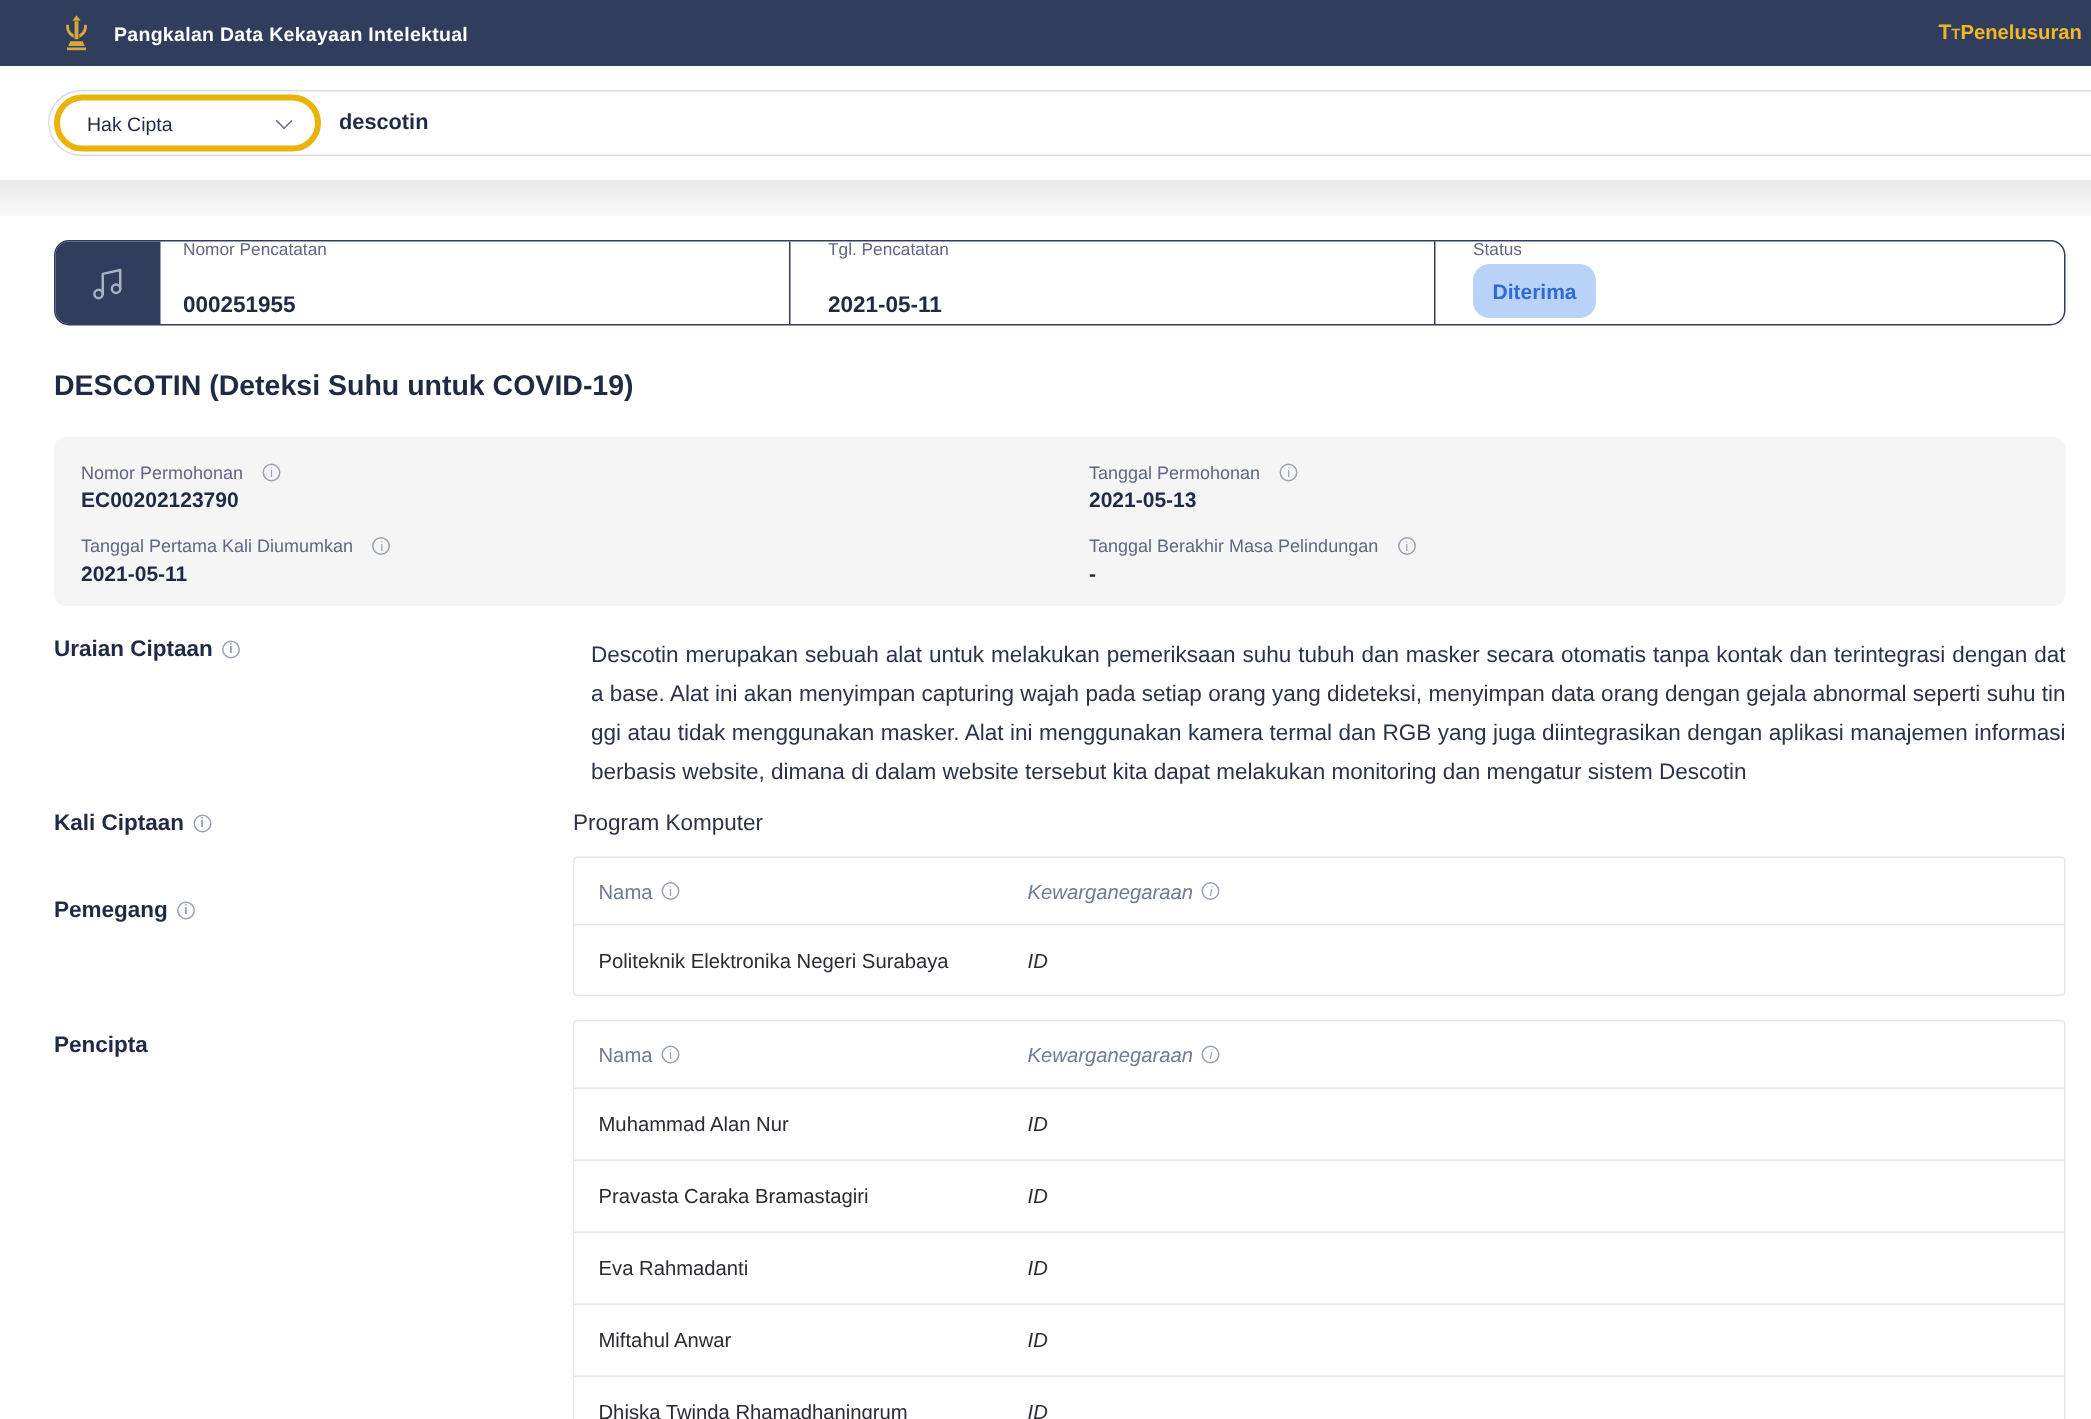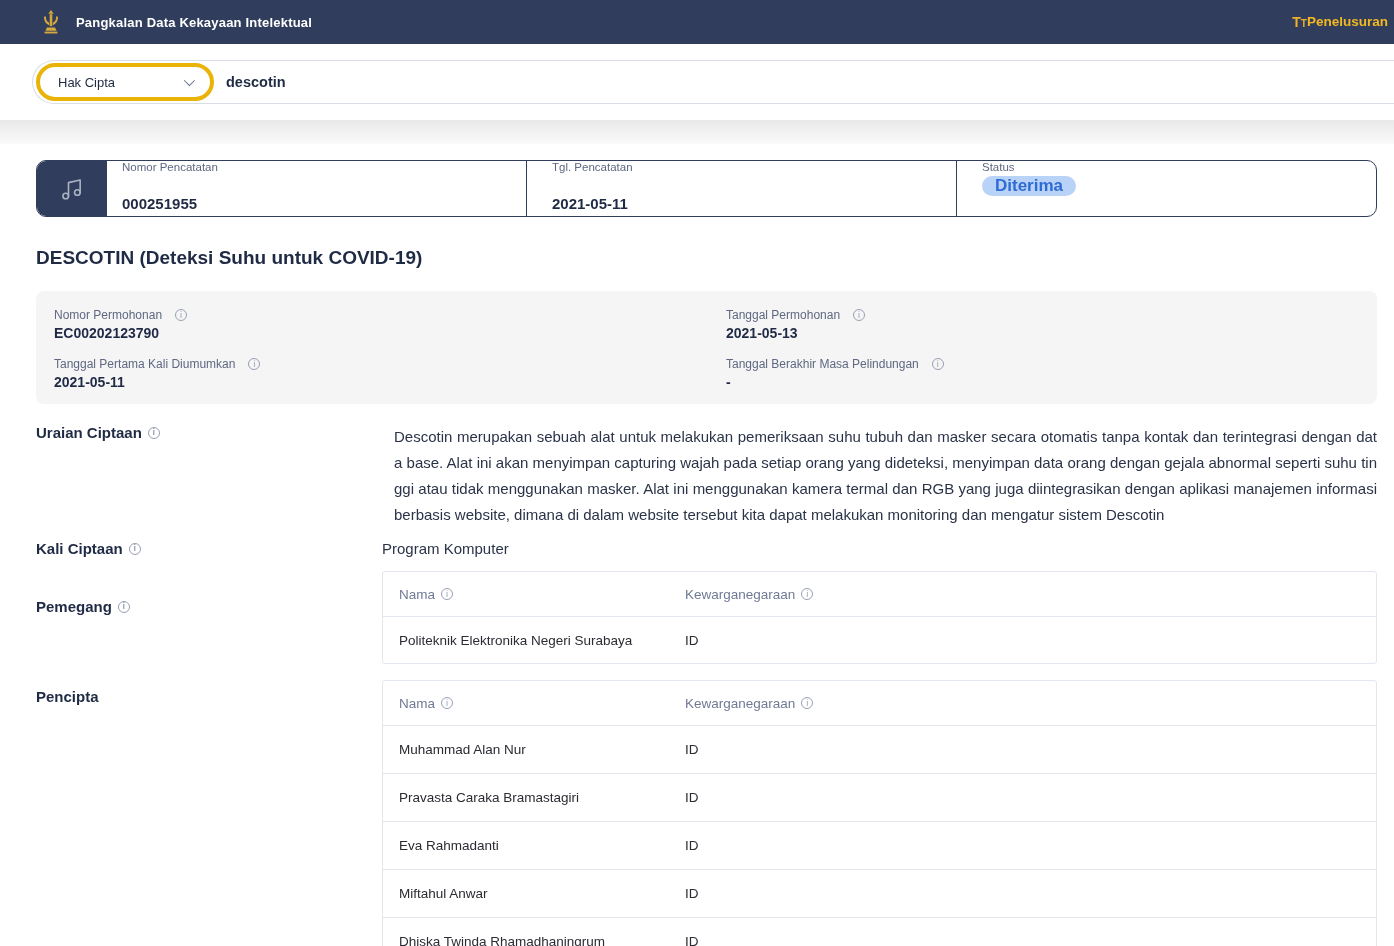--- a/index.html
+++ b/index.html
@@ -41,22 +41,22 @@
   .record-icon-block { width:70px; background:#303d5c; border-radius:9px 0 0 9px;
                        display:flex; align-items:center; justify-content:center; flex-shrink:0; }
   .record-icon-block svg { width:28px; height:28px; stroke:#aab1c2; }
   .record-section { display:flex; flex-direction:column; 
                     gap:3px; padding-left:15px; }
   .record-section.s1 { width:419px; }
   .record-section.s2 { width:430px; border-left:1px solid #303d5c; padding-left:25px; }
   .record-section.s3 { flex:1; border-left:1px solid #303d5c; padding-left:25px; }
   .field-label { font-size:11.5px; color:#5f6880; }
   .field-value { font-size:15px; font-weight:bold; color:#1f2a44;margin-top:19px; }
-  .status-badge { display:inline-block; background:#b9d3f8; color:#2e6bd3; font-size:17px;
-                  font-weight:bold; padding:0 13px; border-radius:11px; width:fit-content; }
+  .status-badge { display:inline-block; background:#b9d3f8; color:#2e6bd3; font-size:14px;
+                  font-weight:bold; padding:10px 13px; border-radius:11px; width:fit-content; }
 
   
   .page-title { margin-top:30px; font-size:19px; font-weight:bold; color:#1f2a44; }
 
   
   .summary-box { margin-top:22px; background:#f5f5f6; border-radius:8px;
                  padding:17px 18px 14px 18px; display:grid;
                  grid-template-columns:672px 1fr; row-gap:16px; }
   .summary-item .field-label { display:flex; align-items:center; gap:13px; font-size:12px; }
   .summary-item .field-value { font-size:14px; margin-top:3px; }
@@ -84,21 +84,21 @@
   
   .data-table { width:100%; border:1px solid #e2e7ee; border-radius:3px; background:#fff; }
   .t-row { display:flex; align-items:center; }
   .t-row + .t-row { border-top:1px solid #e2e7ee; }
   .t-head { height:44px; }
   .t-head .t-cell { font-size:13.5px; color:#707a95; display:flex; align-items:center; gap:6px; }
   .t-body { height:47px; }
   .t-body .t-cell { font-size:13.5px; color:#2b2b33; }
   .pencipta-table .t-body { height:48px; }
   .t-cell.c1 { width:302px; padding-left:16px; flex-shrink:0; }
-  .t-cell.c2 { flex:1; padding-left:0; }
+  .t-cell.c2 { flex:1; padding-left:0;font-style:italic; }
 </style>
 </head>
 <body>
 
 <div class="topbar">
   <div class="topbar-left">
     <span style="display:inline-flex;">
       <svg width="22" height="26" viewBox="0 0 24 26" fill="#d7a83b">
         <path d="M12 0l3 4h-6z"></path>
         <rect x="10.6" y="4.5" width="2.8" height="13"></rect>

